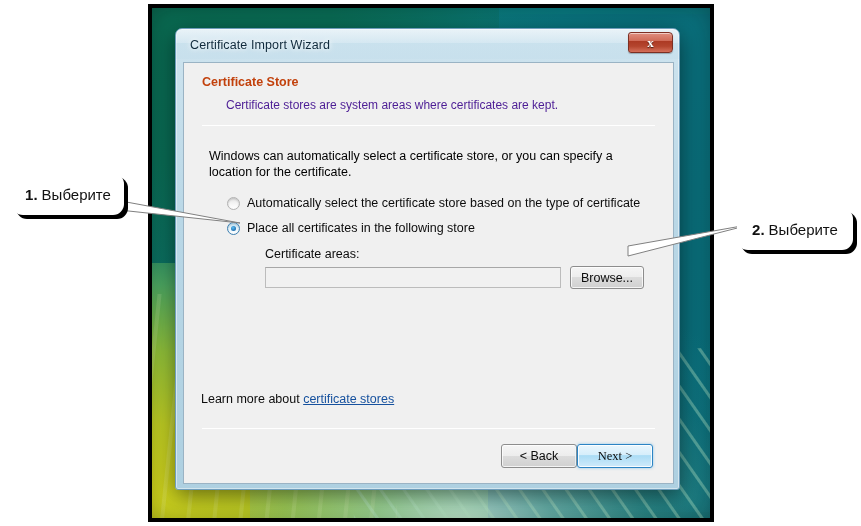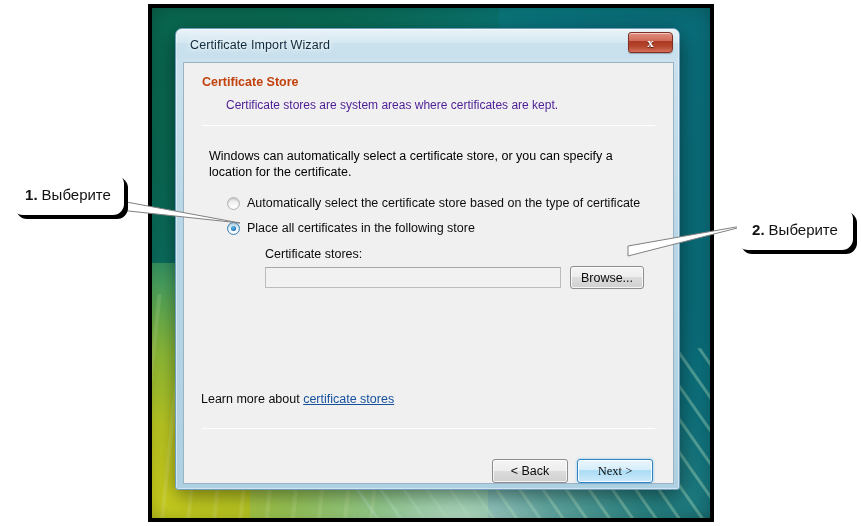--- a/index.html
+++ b/index.html
@@ -278,24 +278,23 @@
 
   #footer-rule {
     height: 1px;
     margin: 0 18px;
     background: #d2d2d2;
     border-bottom: 1px solid #ffffff;
   }
   #footer {
     height: 54px;
     display: flex;
-    align-items: flex-end;
+    align-items: center;
     justify-content: flex-end;
     padding-right: 20px;
-    gap: 9px;
   }
   .footer-btn { width: 76px; height: 24px; }
   #next-button {
     border: 1px solid #2c84c4;
     background: linear-gradient(to bottom, #eaf6fd 0%, #d5eefb 46%, #aadcf5 48%, #cfeafb 100%);
     box-shadow: inset 0 0 0 1px rgba(255,255,255,.85), 0 0 3px rgba(60,160,220,.55);
     font-family: Liberation Serif, serif;
   }
 
   
@@ -363,21 +362,21 @@
         <div class="radio-row">
           <span class="radio"></span>
           <span class="radio-label">Automatically select the certificate store based on the type of certificate</span>
         </div>
 
         <div class="radio-row">
           <span class="radio checked"></span>
           <span class="radio-label">Place all certificates in the following store</span>
         </div>
 
-        <div id="store-label">Certificate stores:</div>
+        <div id="store-label">Certificate areas:</div>
 
         <div id="store-row">
           <input id="store-input" type="text" placeholder="" style="">
           <div class="btn" id="browse-button">Browse...</div>
         </div>
 
         <div id="learn-row">
           <span>Learn more about </span><a id="learn-link" href="#">certificate stores</a>
         </div>
 

